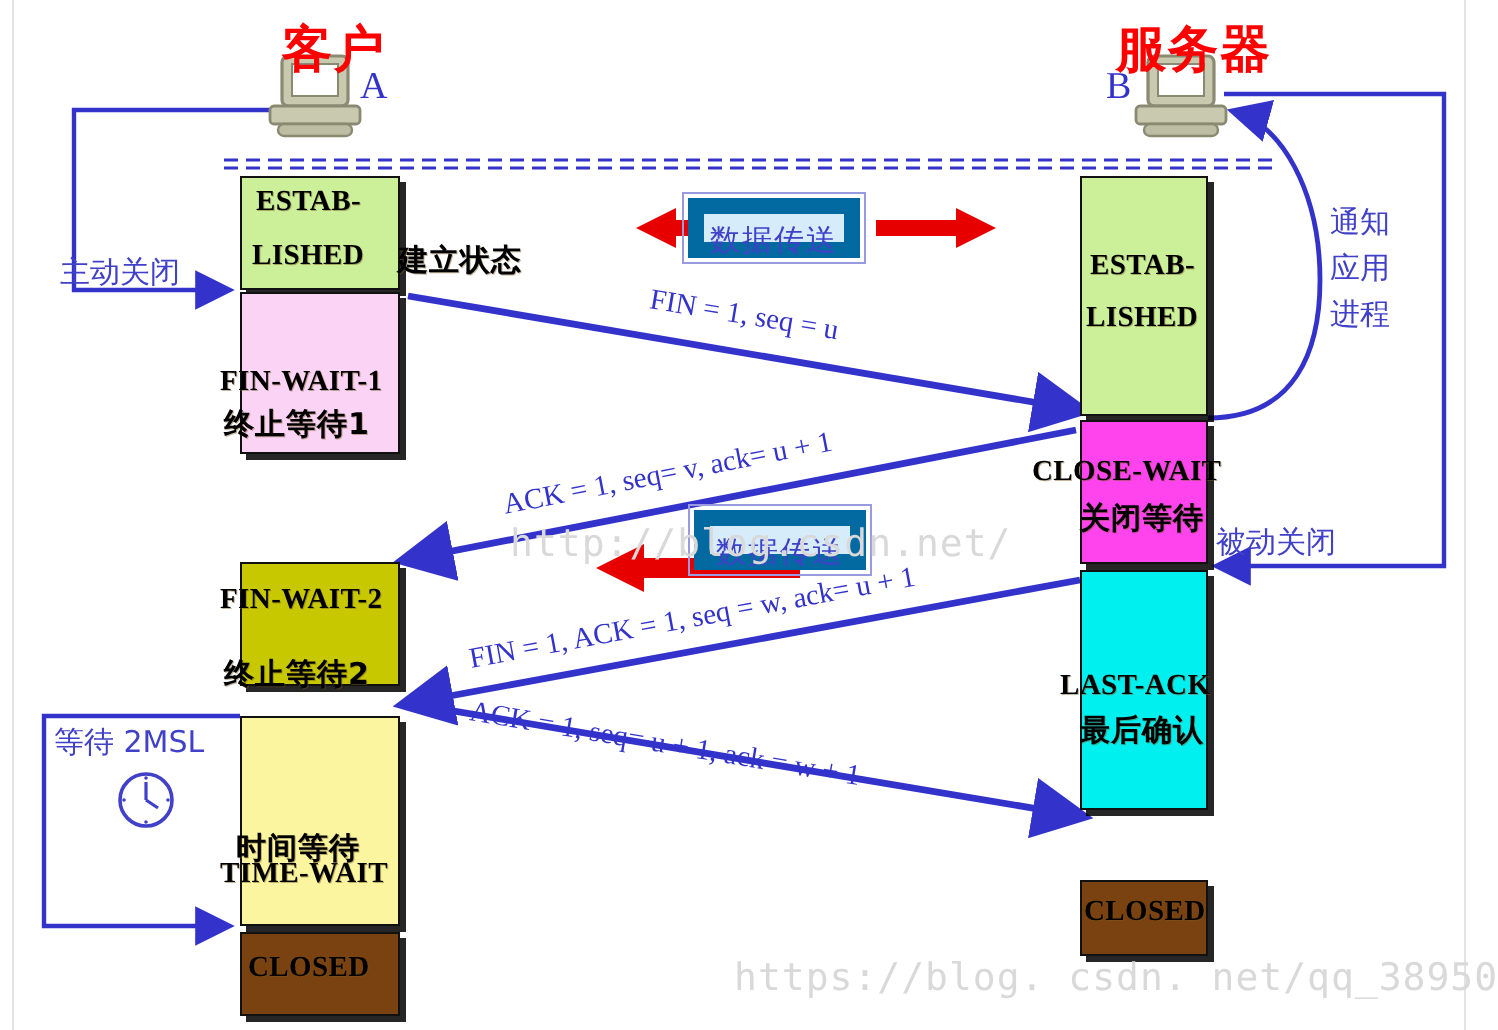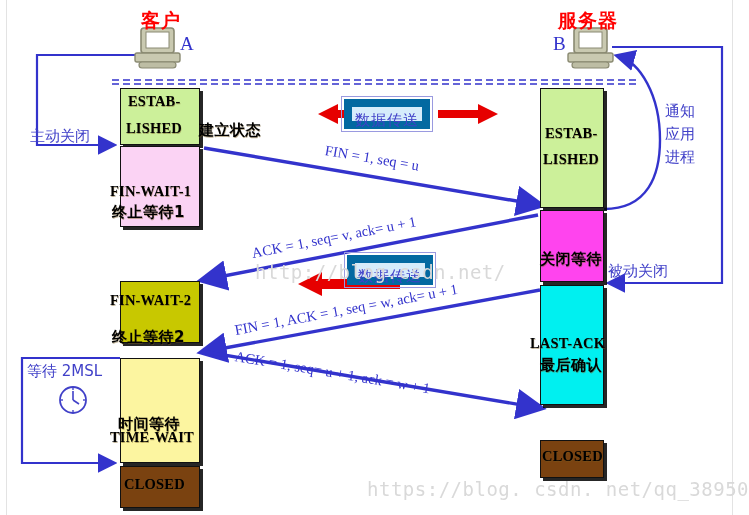--- a/index.html
+++ b/index.html
@@ -36,21 +36,21 @@
   .state-box {
     position: absolute;
     box-sizing: border-box;
     border: 1px solid #111;
     box-shadow: 3px 3px 0 rgba(0,0,0,0.85);
   }
   .host-label {
     position: absolute;
     color: #ff0000;
     font-weight: bold;
-    font-size: 19px;
+    font-size: 25px;
     font-family: "DejaVu Sans", "Liberation Sans", sans-serif;
     letter-spacing: 1px;
     white-space: nowrap;
   }
   .host-letter {
     position: absolute;
     color: #3333cc;
     font-size: 19px;
     font-family: "Liberation Serif", serif;
   }
@@ -205,20 +205,21 @@
   <div class="state-text state-en" style="left:124px; top:476px;">CLOSED</div>
 
   <div class="blue-cn" style="left:30px; top:127px;">主动关闭</div>
   <div class="blue-cn" style="left:27px; top:362px;">等待 2MSL</div>
 
   <div class="state-box" style="left:540px; top:88px; width:64px; height:120px; background:#ccf09a;"></div>
   <div class="state-text state-en" style="left:545px; top:125px;">ESTAB-</div>
   <div class="state-text state-en" style="left:543px; top:151px;">LISHED</div>
 
   <div class="state-box" style="left:540px; top:210px; width:64px; height:72px; background:#ff44ee;"></div>
+  <div class="state-text state-en" style="left:516px; top:228px;">CLOSE-WAIT</div>
   <div class="state-text state-cn" style="left:540px; top:250px;">关闭等待</div>
 
   <div class="state-box" style="left:540px; top:285px; width:64px; height:120px; background:#00f0f0;"></div>
   <div class="state-text state-en" style="left:530px; top:335px;">LAST-ACK</div>
   <div class="state-text state-cn" style="left:540px; top:356px;">最后确认</div>
 
   <div class="state-box" style="left:540px; top:440px; width:64px; height:38px; background:#7a4210;"></div>
   <div class="state-text state-en" style="left:542px; top:448px;">CLOSED</div>
 
   <div class="blue-cn" style="left:665px; top:102px;">通知</div>

